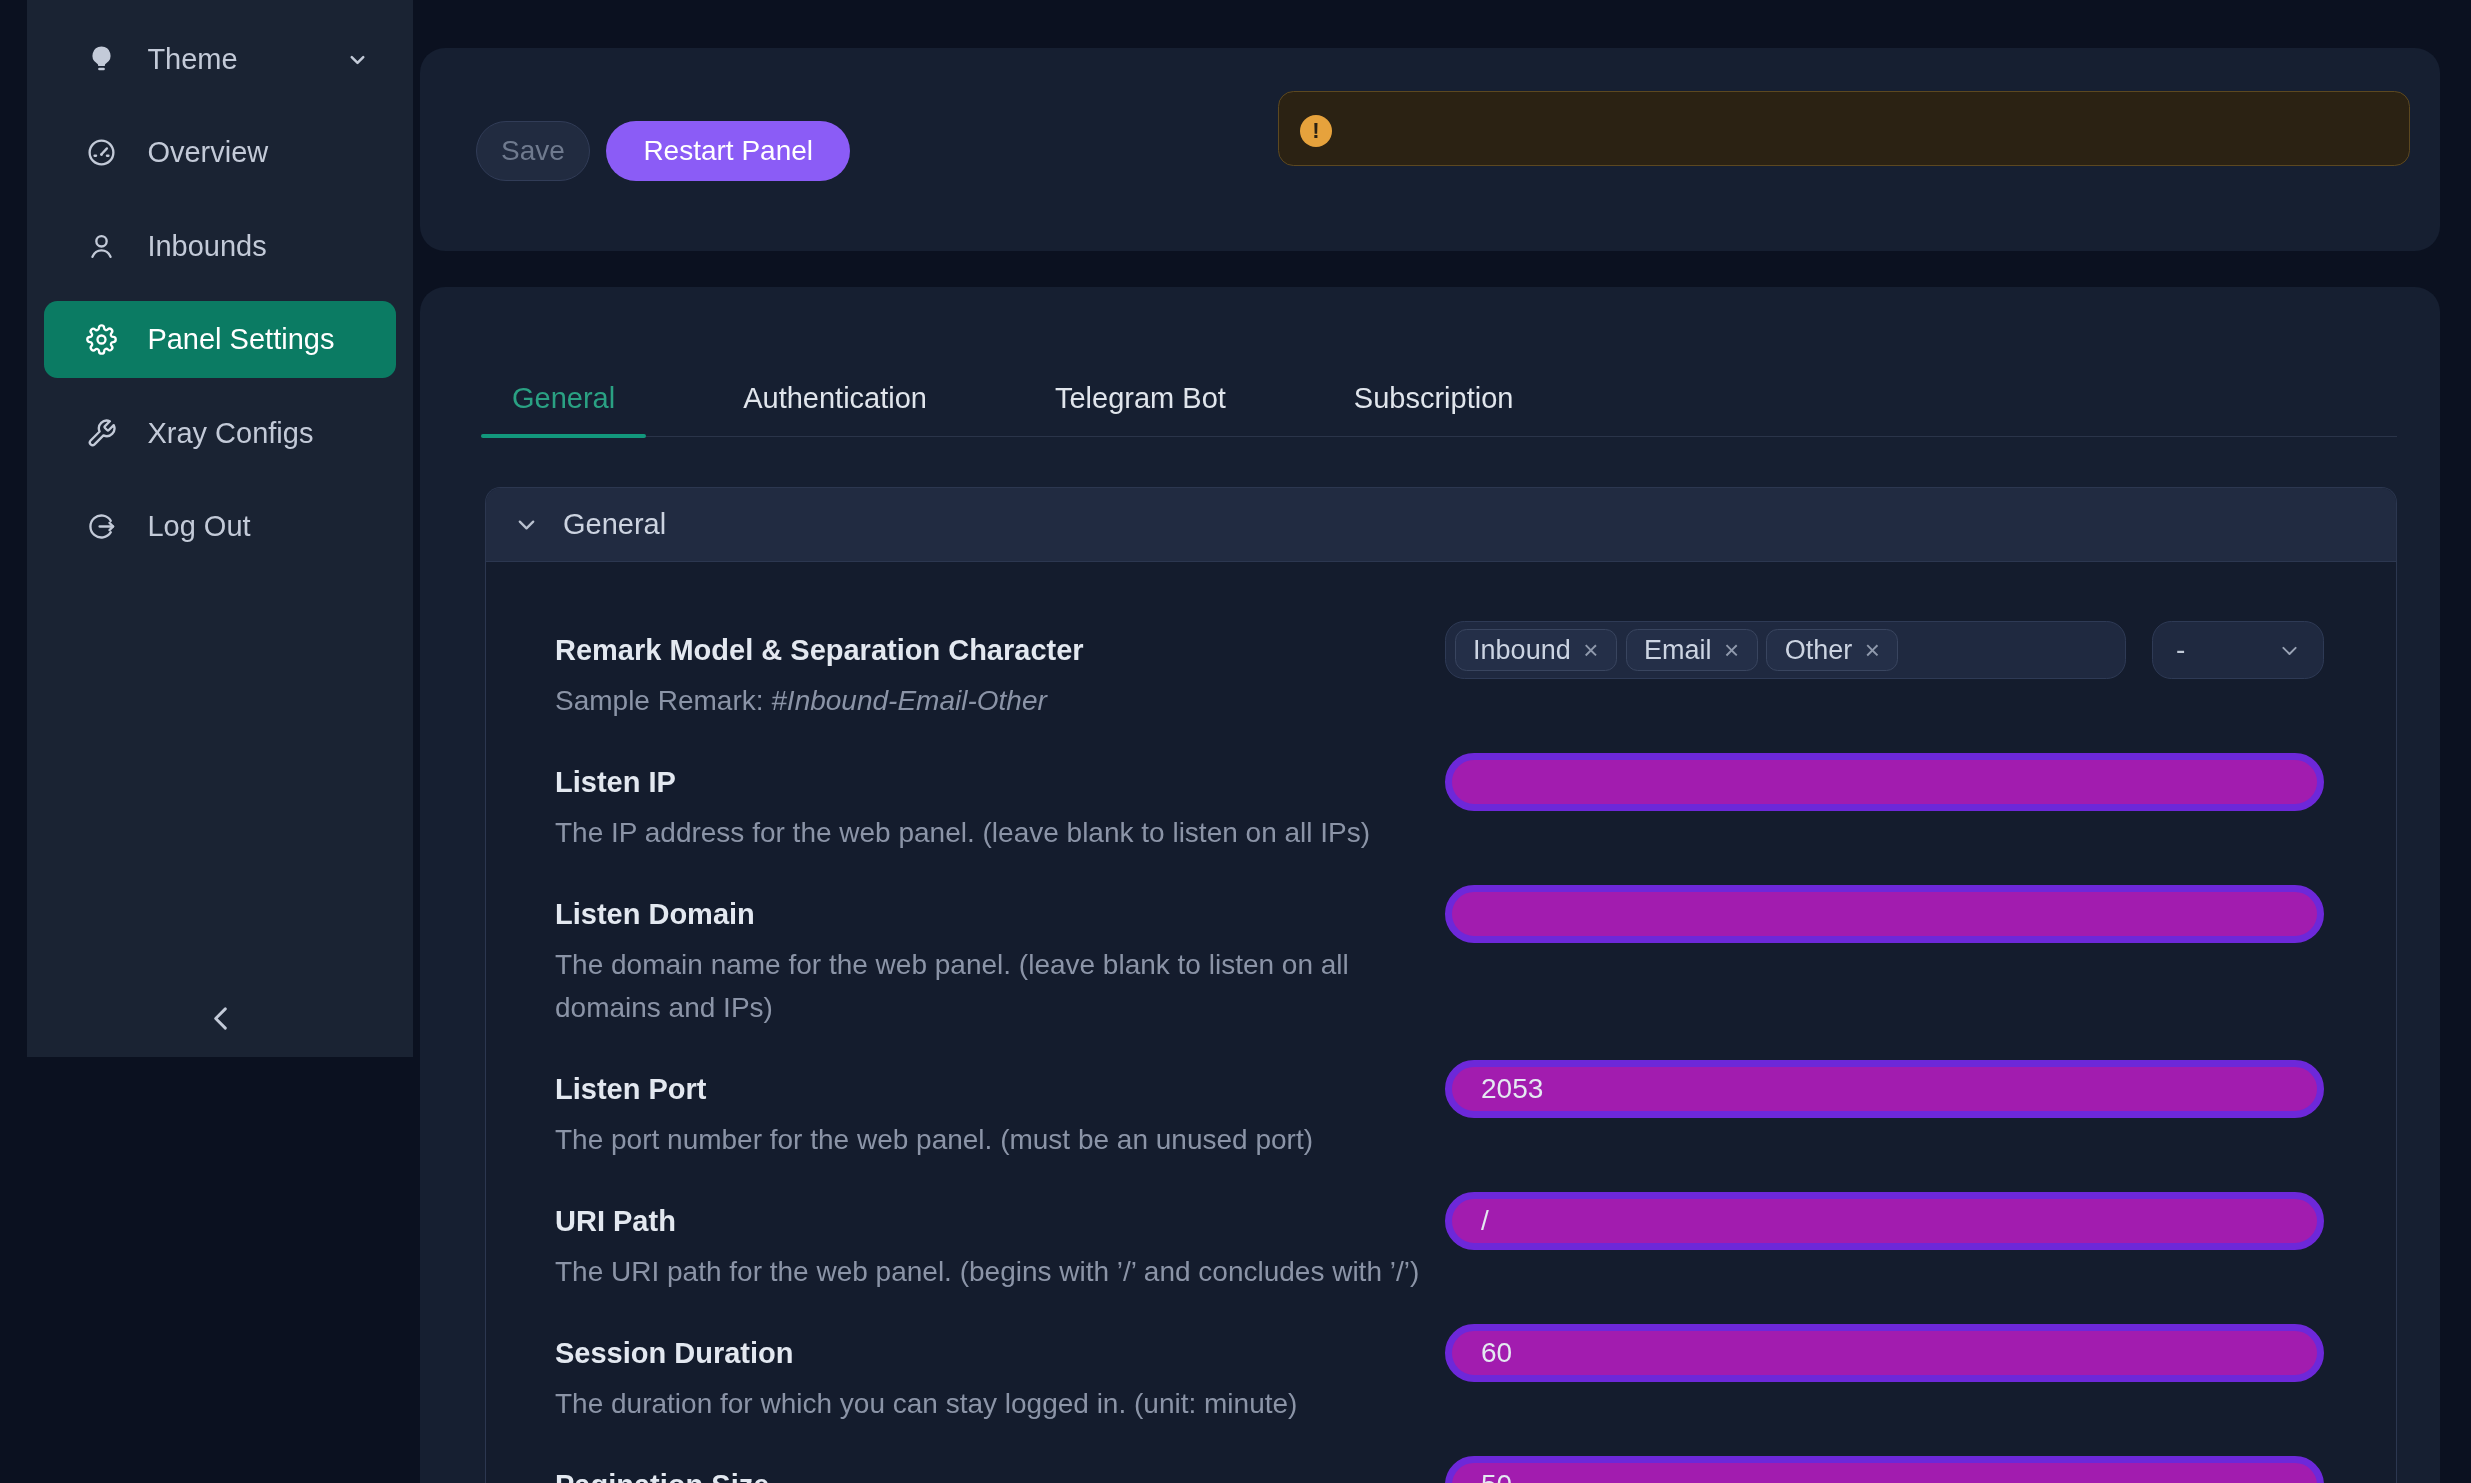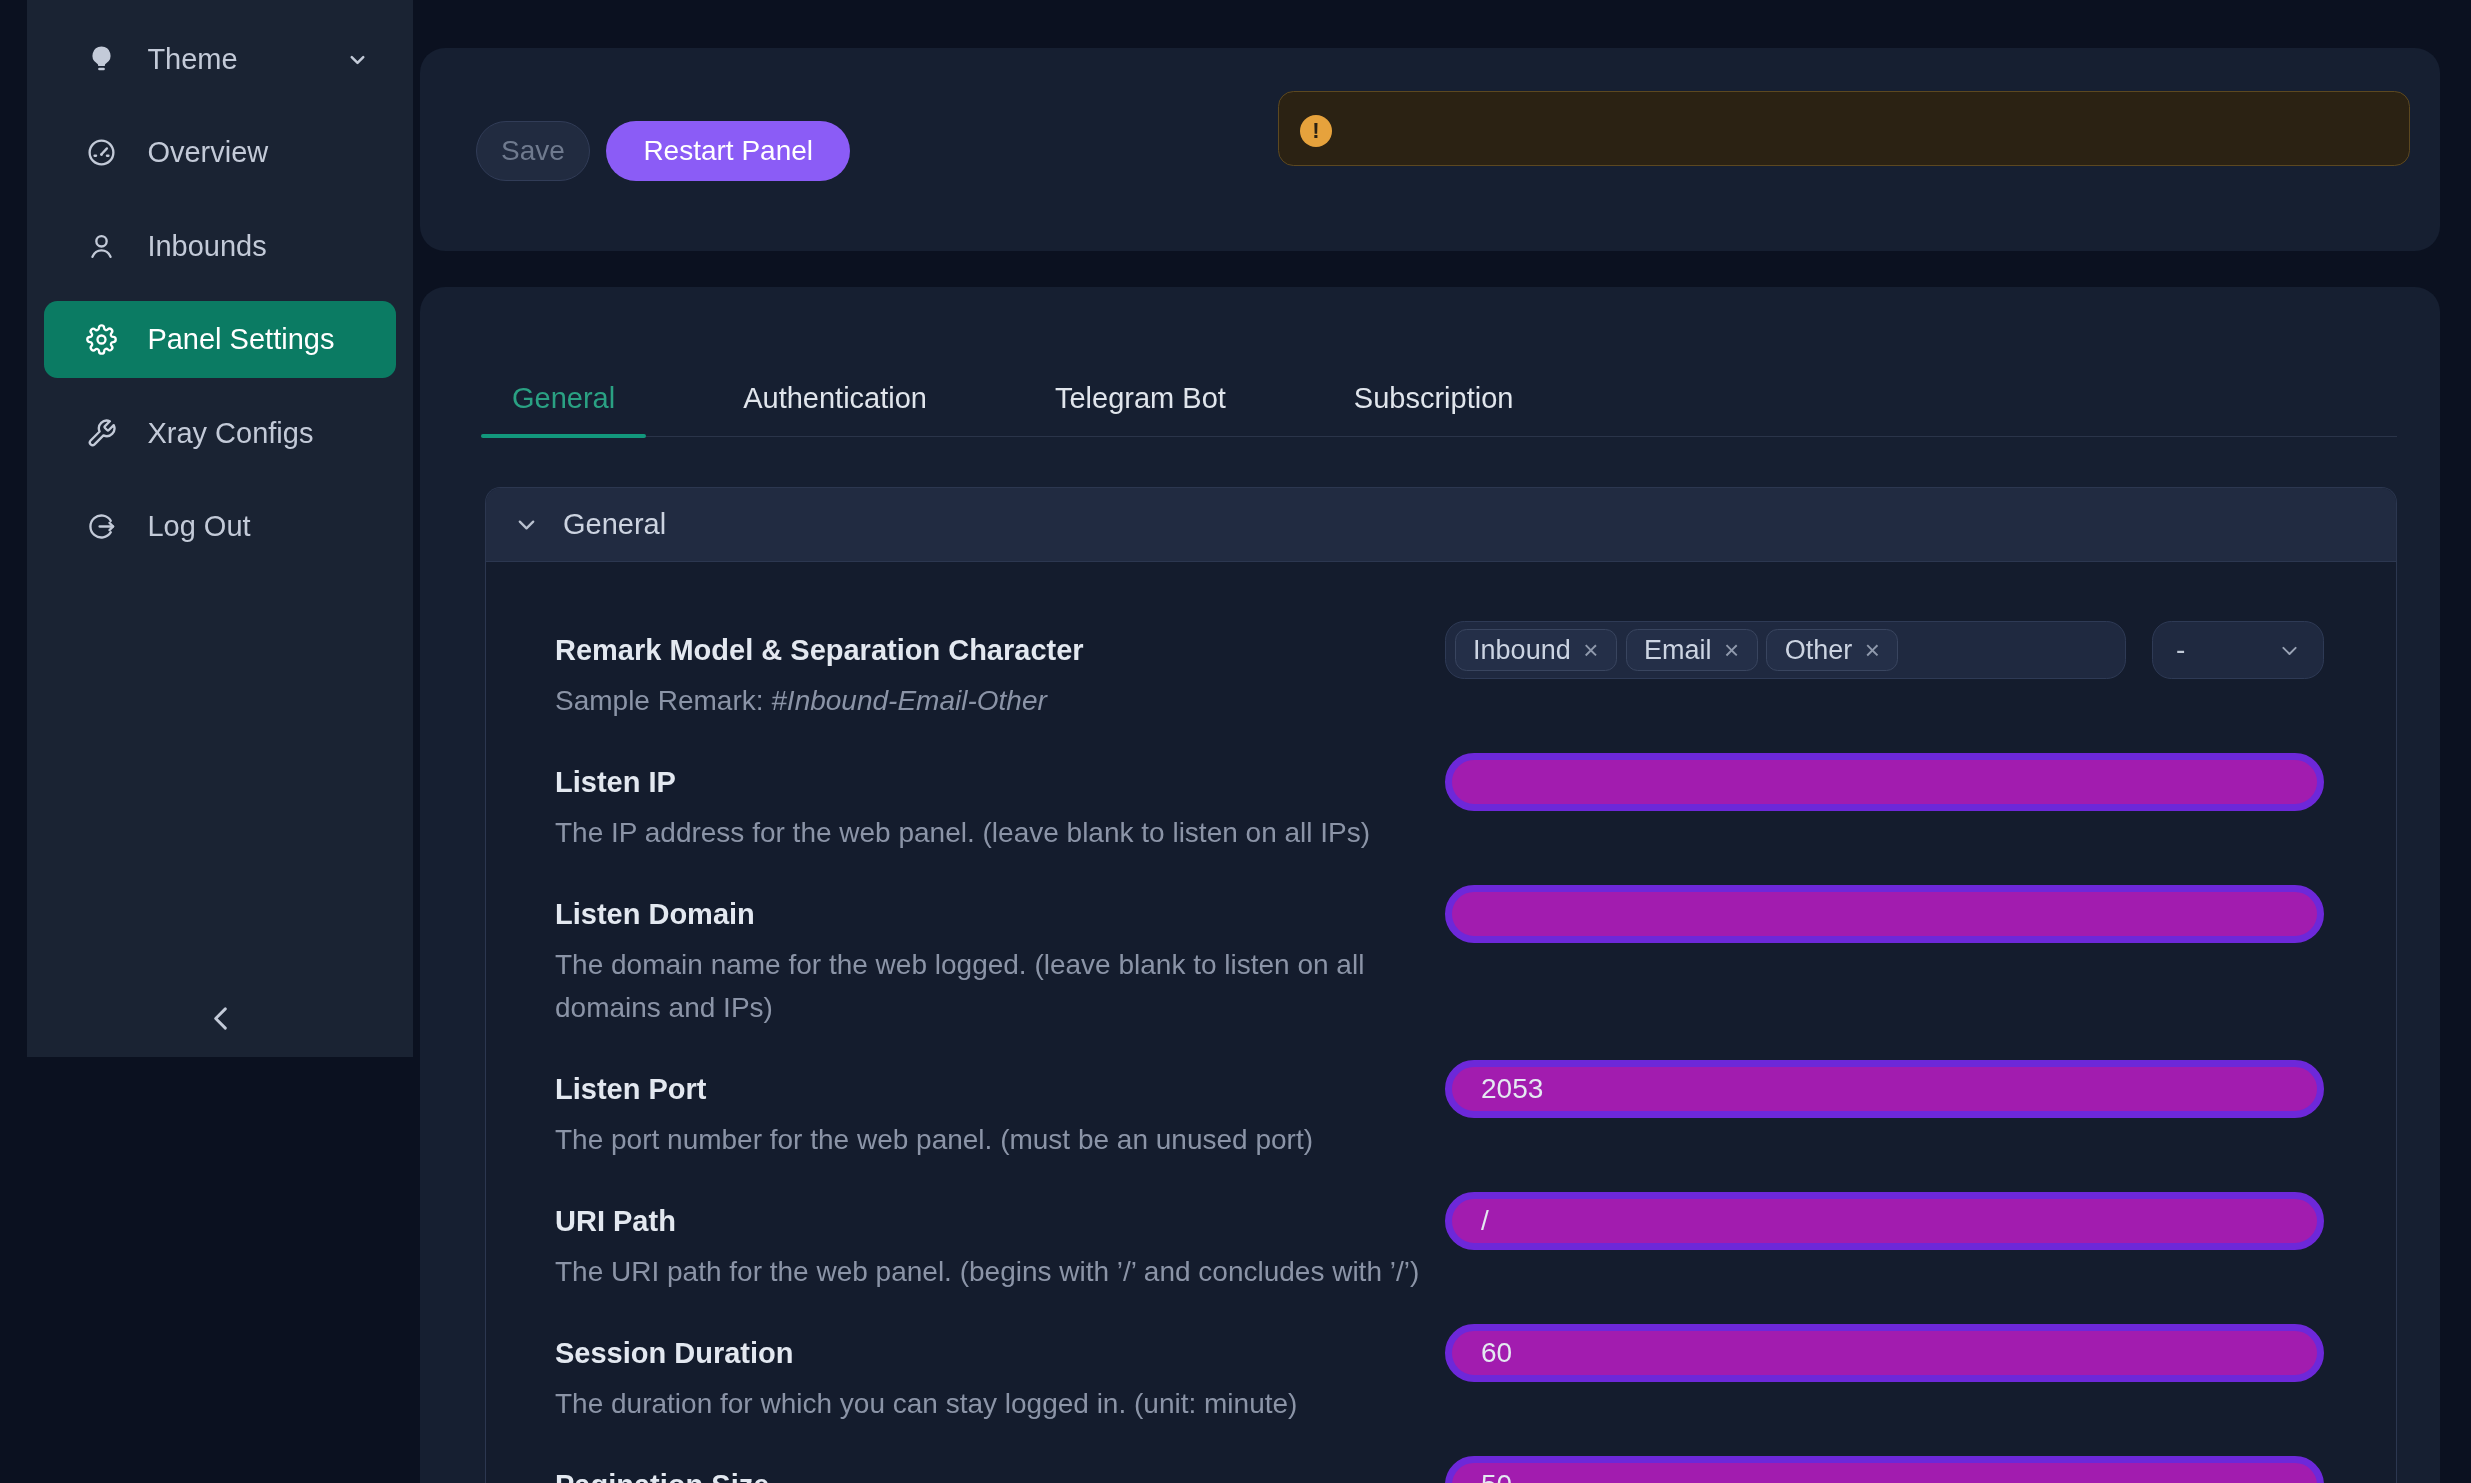--- a/index.html
+++ b/index.html
@@ -218,21 +218,21 @@
           <div class="frow">
             <div class="frow-text">
               <div class="flabel">Listen IP</div>
               <div class="fdesc">The IP address for the web panel. (leave blank to listen on all IPs)</div>
             </div>
             <div class="fctrl"><input type="text" class="text-input" style=""></div>
           </div>
           <div class="frow">
             <div class="frow-text">
               <div class="flabel">Listen Domain</div>
-              <div class="fdesc">The domain name for the web logged. (leave blank to listen on all
+              <div class="fdesc">The domain name for the web panel. (leave blank to listen on all
 domains and IPs)</div>
             </div>
             <div class="fctrl"><input type="text" class="text-input" style=""></div>
           </div>
           <div class="frow">
             <div class="frow-text">
               <div class="flabel">Listen Port</div>
               <div class="fdesc">The port number for the web panel. (must be an unused port)</div>
             </div>
             <div class="fctrl"><input type="text" class="text-input" value="2053" style=""></div>

